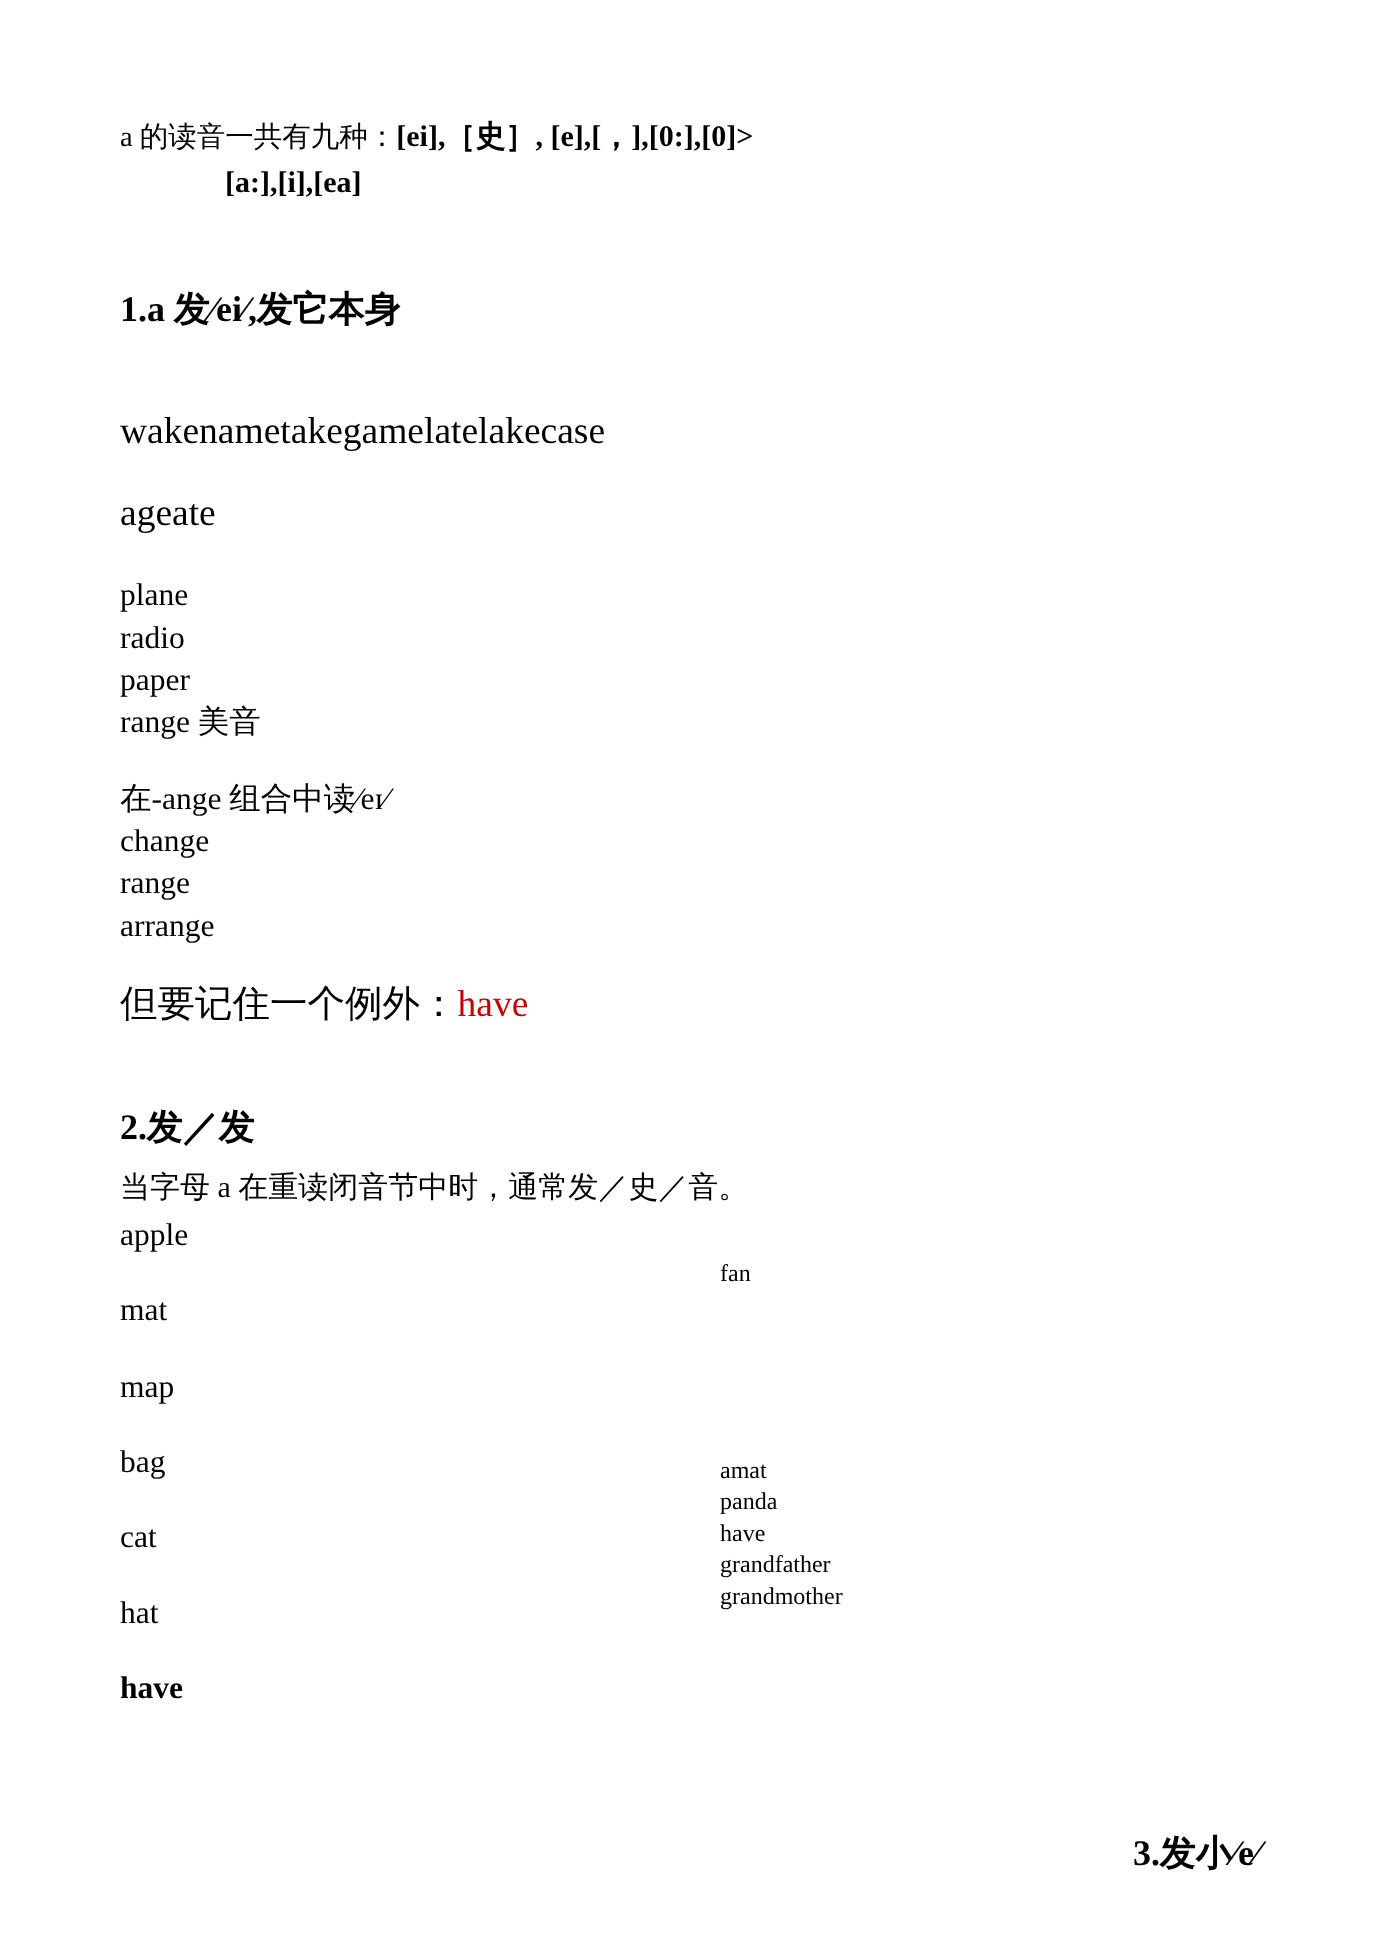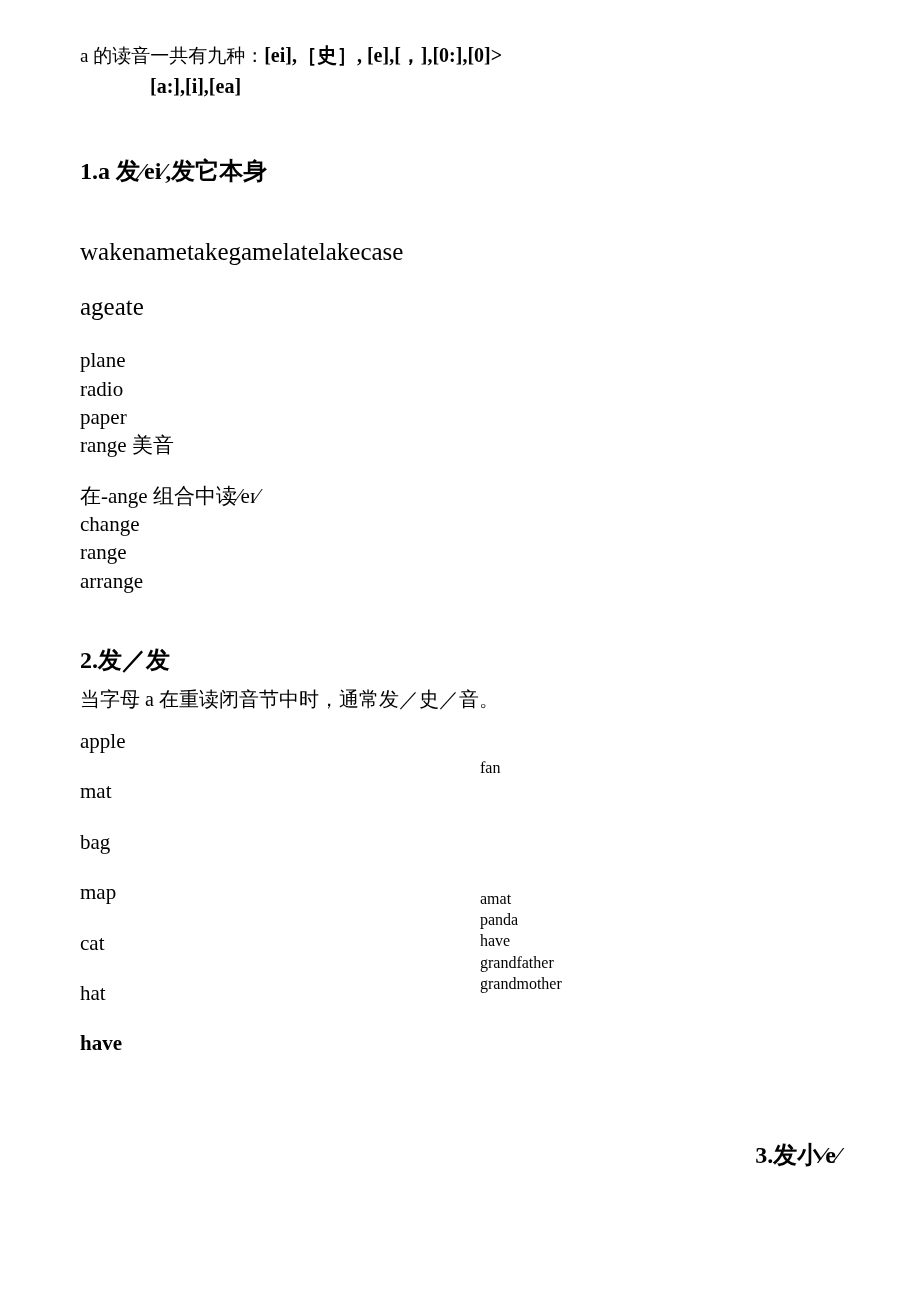--- a/index.html
+++ b/index.html
@@ -5,21 +5,21 @@
   body {
     margin: 0;
     padding: 0;
     background: #fff;
     font-family: "Times New Roman", "SimSun", serif;
     color: #000;
   }
   .page {
     width: 920px;
     min-height: 1301px;
-    padding: 40px 80px 40px 80px;
+    padding: 76px 80px 40px 80px;
     box-sizing: border-box;
   }
   .intro-line1 {
     font-size: 20px;
     line-height: 1.5;
     margin-bottom: 4px;
   }
   .intro-line1 .cjk-small { font-size: 19px; }
   .intro-line1 .bold { font-weight: bold; }
   .intro-line2 {
@@ -62,21 +62,21 @@
     flex: 1;
     font-size: 16px;
     line-height: 1.32;
     padding-top: 30px;
   }
   .sec2-left .item { margin-bottom: 22px; }
   .sec2-left .item-last { margin-bottom: 22px; font-weight: bold; }
   .sec2-right .spacer { height: 110px; }
   .sec2-intro {
     font-size: 20px;
-    margin-bottom: 14px;
+    margin-bottom: 4px;
   }
 </style>
 </head>
 <body>
 
 <div class="page">
 
   <div class="intro-line1">
     <span class="cjk-small">a 的读音一共有九种：</span><span class="bold">[ei],［史］, [e],[，],[0:],[0]&gt;</span>
   </div>
@@ -94,30 +94,33 @@
     <div>range 美音</div>
   </div>
 
   <div class="block">
     <div>在-ange 组合中读⁄eɪ⁄</div>
     <div>change</div>
     <div>range</div>
     <div>arrange</div>
   </div>
 
+  <div class="para">
+    <span>但要记住一个例外：</span><span class="red">have</span>
+  </div>
 
   <div class="h2 h2-mid">2.发／发</div>
   <div class="sec2-intro">当字母 a 在重读闭音节中时，通常发／史／音。</div>
 
   <div class="sec2-wrap">
     <div class="sec2-left">
       <div class="item">apple</div>
       <div class="item">mat</div>
+      <div class="item">map</div>
       <div class="item">bag</div>
-      <div class="item">map</div>
       <div class="item">cat</div>
       <div class="item">hat</div>
       <div class="item-last bold">have</div>
     </div>
     <div class="sec2-right">
       <div>fan</div>
       <div class="spacer"></div>
       <div>amat</div>
       <div>panda</div>
       <div>have</div>

